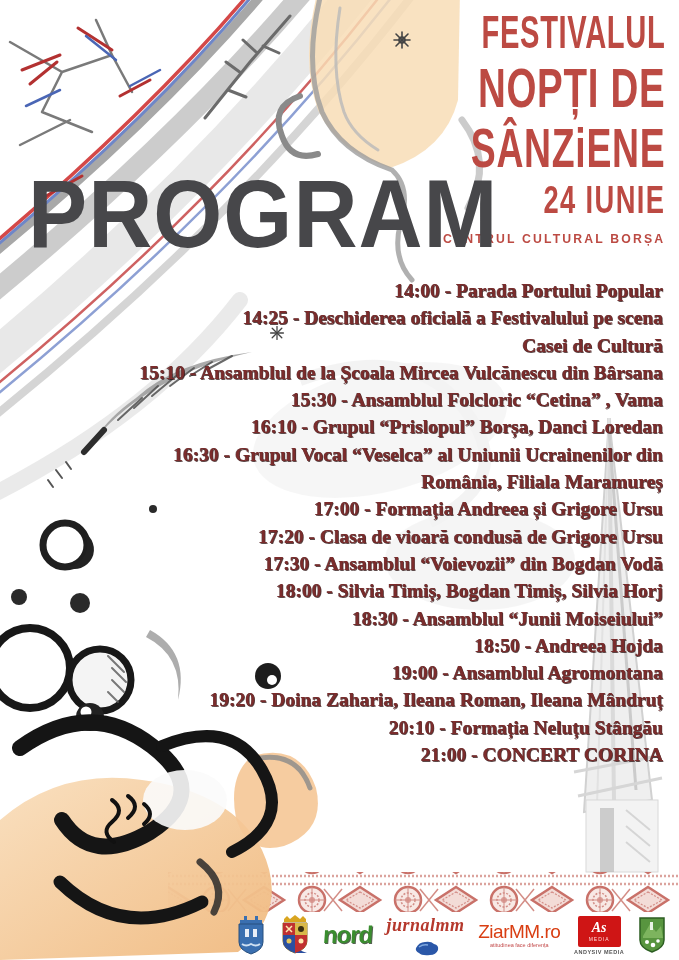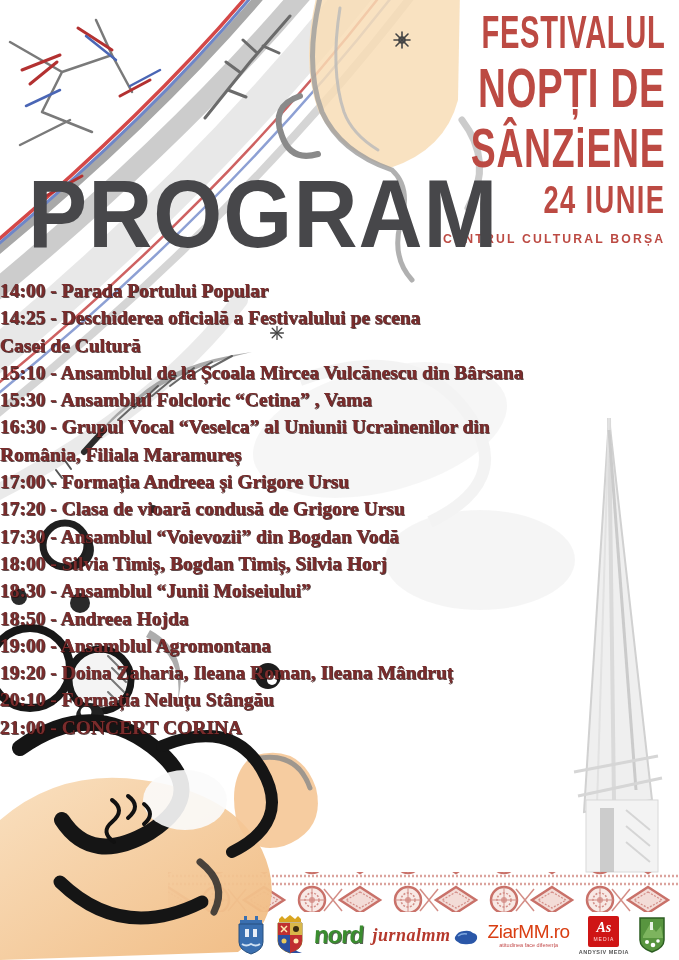--- a/index.html
+++ b/index.html
@@ -25,21 +25,21 @@
   
   .program-heading{
     position:absolute;top:166px;left:28px;z-index:2;
     font-family:"Liberation Sans",sans-serif;font-weight:bold;
     font-size:87px;line-height:1;color:#47474a;letter-spacing:1px;
     transform:scale(1.02,1.1);transform-origin:left top;white-space:nowrap;
   }
 
   
   .schedule{
-    position:absolute;top:277px;left:0;right:4px;z-index:2;text-align:left;
+    position:absolute;top:277px;left:0;right:16px;z-index:2;text-align:right;
   }
   .sched-line{
     font-family:"Liberation Serif",serif;font-weight:bold;
     font-size:19.5px;line-height:27.3px;color:#7b2c2c;white-space:nowrap;
     text-shadow:0.7px 0.7px 0 rgba(40,12,12,.75), -0.4px -0.4px 0 rgba(40,12,12,.35),
                 0.4px -0.4px 0 rgba(40,12,12,.35), -0.4px 0.4px 0 rgba(40,12,12,.35);
   }
 
   
   .logos-row{
@@ -58,21 +58,21 @@
     font-size:18px;color:#b5382c;letter-spacing:.5px;
   }
   .ziar-label{
     font-family:"Liberation Sans",sans-serif;font-weight:normal;font-size:19px;
     color:#d93e12;letter-spacing:-.5px;line-height:1;
   }
   .ziar-tagline{
     font-family:"Liberation Sans",sans-serif;font-size:5.5px;color:#c34a4a;margin-top:1px;
   }
   .andysiv-square{
-    width:31px;height:31px;background:#cf1515;border-radius:2px;
+    width:43px;height:31px;background:#cf1515;border-radius:2px;
     display:flex;flex-direction:column;align-items:center;justify-content:center;
   }
   .andysiv-script{
     font-family:"Liberation Serif",serif;font-style:italic;font-weight:bold;
     font-size:14px;color:#ffffff;line-height:1;
   }
   .andysiv-media{
     font-family:"Liberation Sans",sans-serif;font-size:5px;color:#ffd9d9;
     letter-spacing:1px;margin-top:1px;
   }
@@ -231,20 +231,21 @@
   </div>
 
   <div class="program-heading">PROGRAM</div>
 
   <div class="schedule">
       <div class="sched-line">14:00 - Parada Portului Popular</div>
       <div class="sched-line">14:25 -  Deschiderea oficială a Festivalului pe scena</div>
       <div class="sched-line">Casei de Cultură</div>
       <div class="sched-line">15:10 - Ansamblul de la Școala Mircea Vulcănescu din Bârsana</div>
       <div class="sched-line">15:30 - Ansamblul Folcloric “Cetina” , Vama</div>
+      <div class="sched-line">16:10 - Grupul “Prislopul” Borșa, Danci Loredan</div>
       <div class="sched-line">16:30 - Grupul Vocal “Veselca” al Uniunii Ucrainenilor din</div>
       <div class="sched-line">România, Filiala Maramureș</div>
       <div class="sched-line">17:00 - Formația Andreea și Grigore Ursu</div>
       <div class="sched-line">17:20 - Clasa de vioară condusă de Grigore Ursu</div>
       <div class="sched-line">17:30 - Ansamblul “Voievozii” din Bogdan Vodă</div>
       <div class="sched-line">18:00 - Silvia Timiș, Bogdan Timiș, Silvia Horj</div>
       <div class="sched-line">18:30 - Ansamblul “Junii Moiseiului”</div>
       <div class="sched-line">18:50 - Andreea Hojda</div>
       <div class="sched-line">19:00 -  Ansamblul Agromontana</div>
       <div class="sched-line">19:20 -  Doina Zaharia, Ileana Roman, Ileana Mândruț</div>
@@ -276,21 +277,21 @@
         <circle cx="21" cy="15" r="3" fill="#3a2d12"></circle>
         <circle cx="9" cy="27" r="2.5" fill="#e8c95c"></circle>
         <circle cx="21" cy="27" r="2.5" fill="#ffe9b0"></circle>
       </svg>
     </div>
 
     <div class="logo">
       <span class="nord-label">nord</span>
     </div>
 
-    <div class="logo jurnal-wrap" style="flex-direction:row;">
+    <div class="logo jurnal-wrap" style="flex-direction:column;">
       <span class="jurnal-label">jurnalmm</span>
       <svg width="26" height="16" viewBox="0 0 26 16" style="margin-left:2px;margin-top:4px;">
         <path d="M2 8 q3 -6 9 -6 q6 -1 9 2 q5 1 4 6 q-2 5 -8 5 q-8 1 -11 -2 q-4 -2 -3 -5 Z" fill="#2a57a8"></path>
         <path d="M5 7 q4 -3 9 -2" stroke="#7fa8e0" fill="none" stroke-width="1.5"></path>
       </svg>
     </div>
 
     <div class="logo">
       <span class="ziar-label">ZiarMM.ro</span>
       <span class="ziar-tagline">atitudinea face diferența</span>

